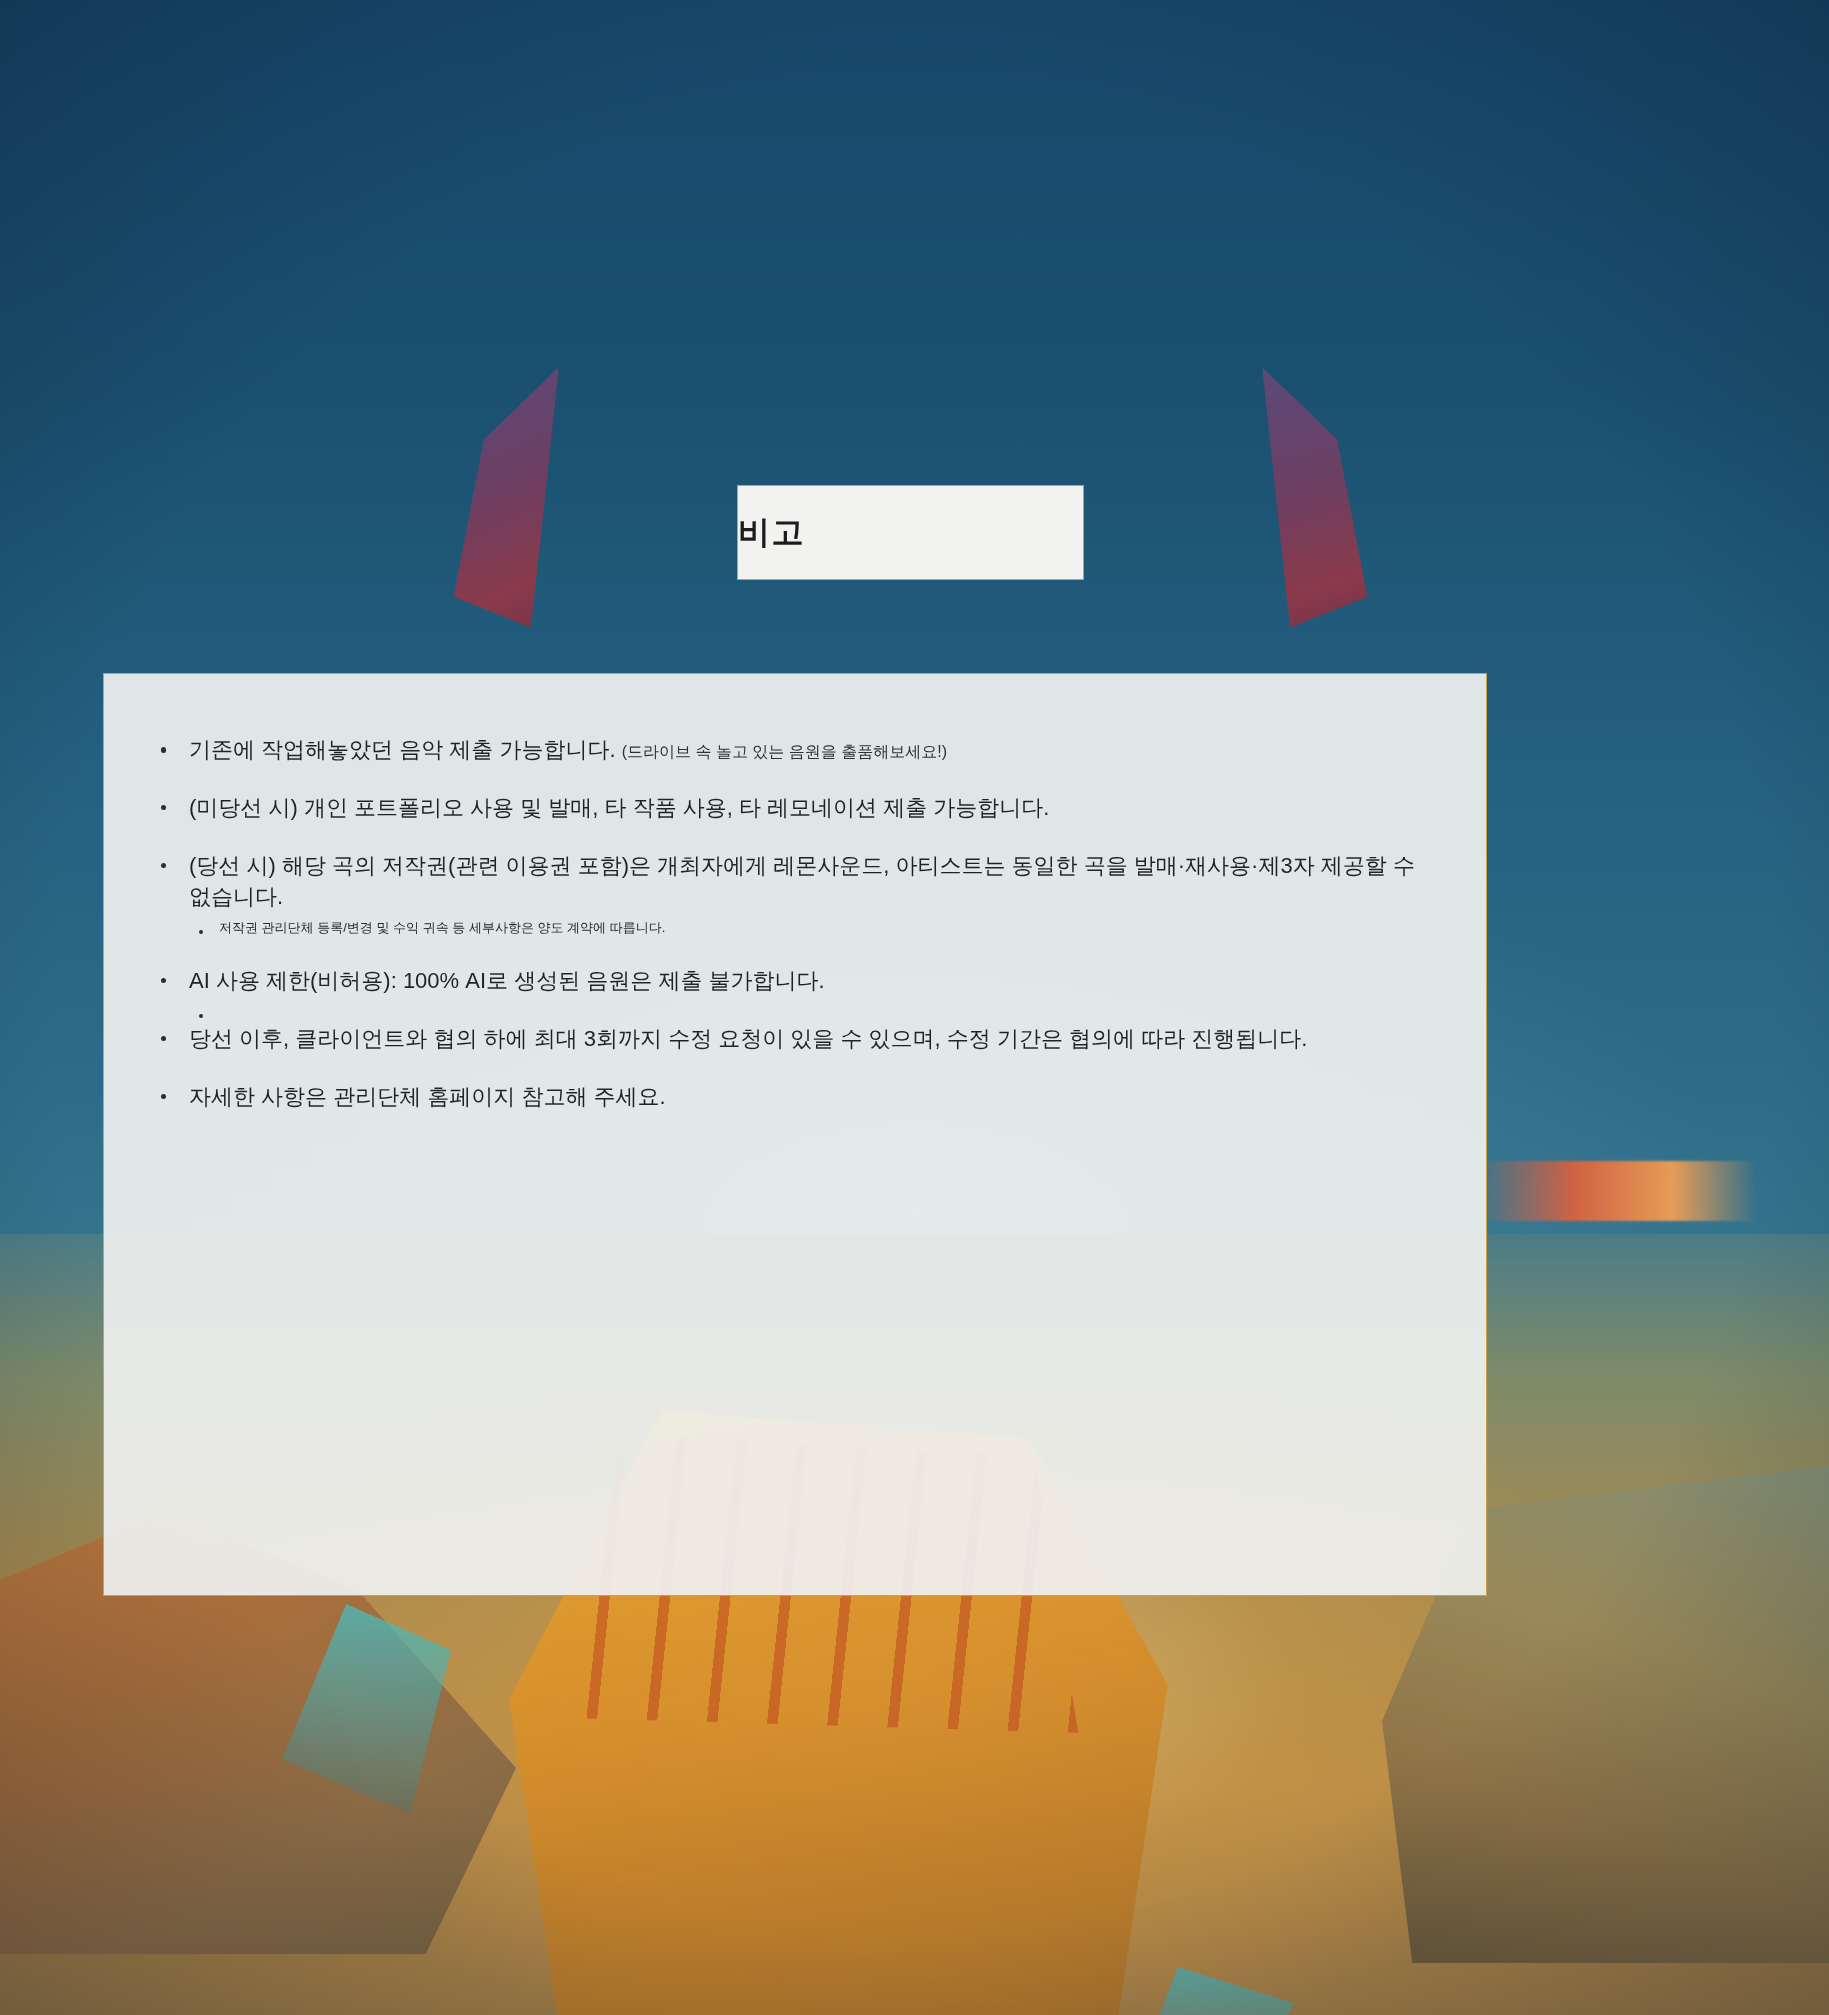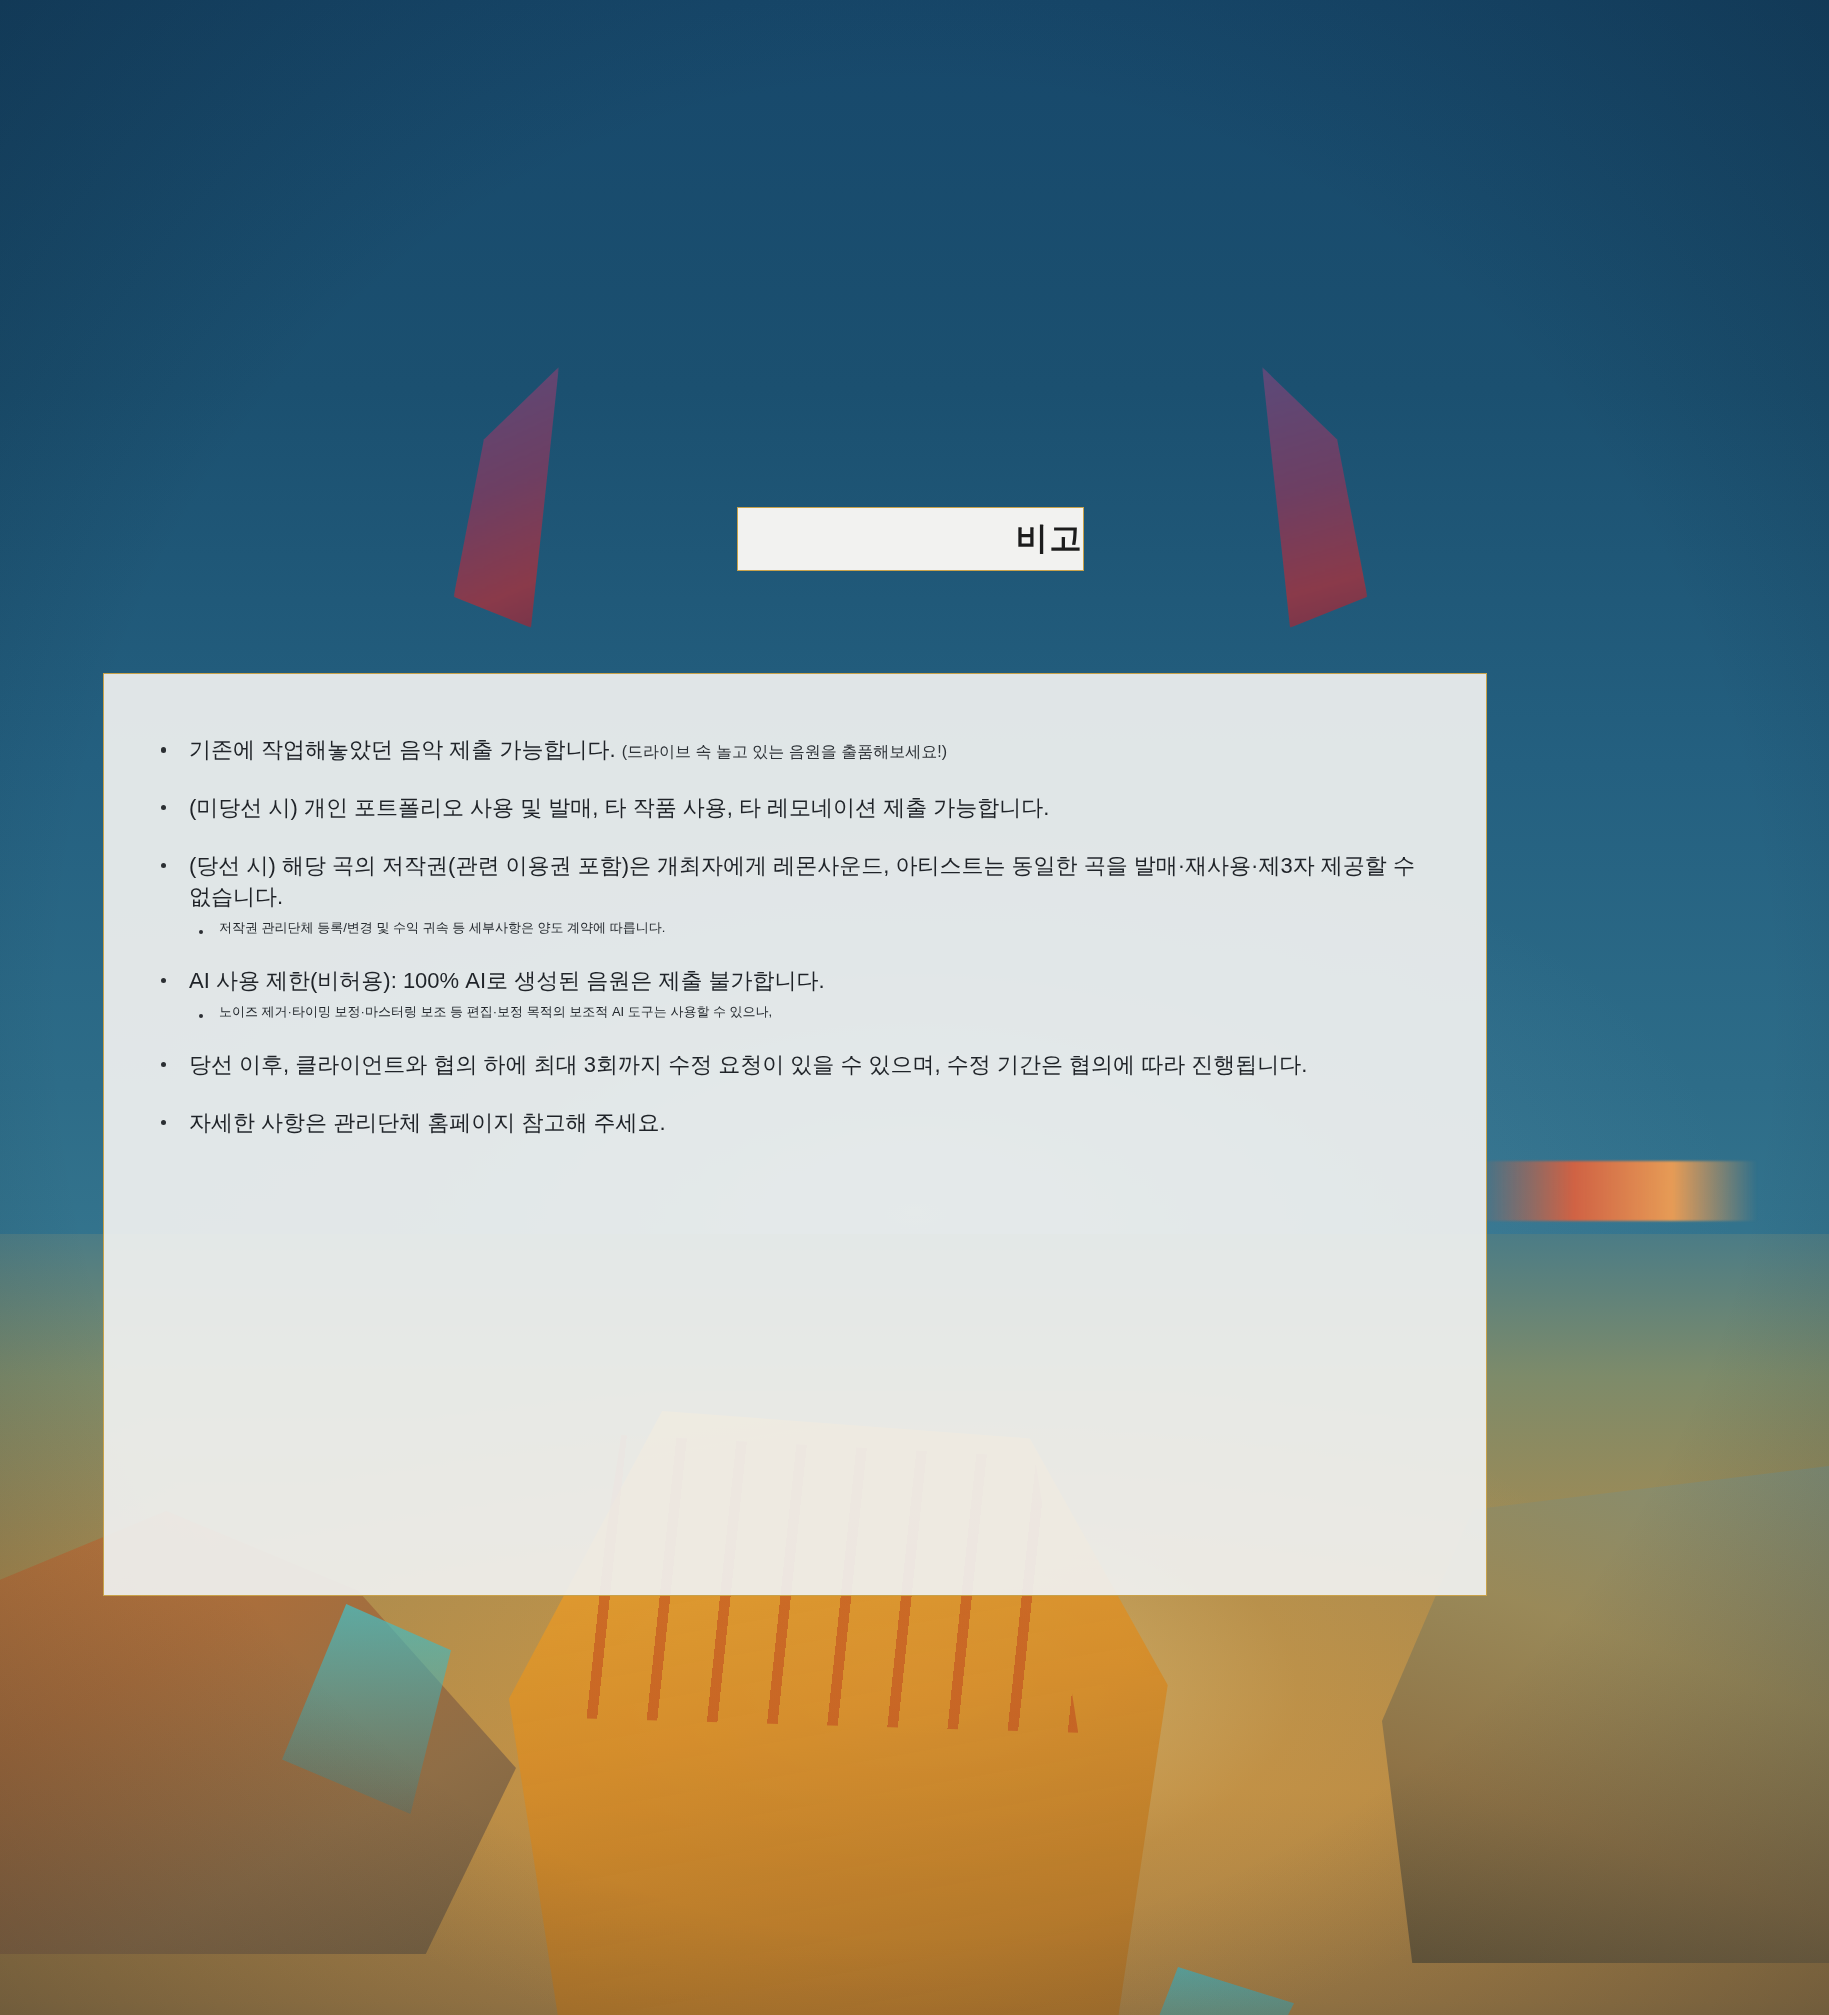--- a/index.html
+++ b/index.html
@@ -120,29 +120,29 @@
     right: 73px; top: 1161px;
     width: 282px; height: 60px;
     background: linear-gradient(90deg, rgba(230,90,50,0) 0%, rgba(235,95,55,0.85) 35%, rgba(250,160,80,0.9) 70%, rgba(240,120,60,0) 100%);
     filter: blur(1.2px);
   }
 
   
   .title-chip {
     position: absolute;
     left: 737px;
-    top: 507px;
+    top: 485px;
     width: 347px;
-    height: 64px;
+    height: 95px;
     background: #f2f2f0;
     border: 1.6px solid #c8a24a;
     box-sizing: border-box;
     display: flex;
     align-items: center;
-    justify-content: flex-end;
+    justify-content: flex-start;
   }
   .title-chip .title-text {
     font-size: 32px;
     font-weight: 700;
     color: #1c1c1c;
     letter-spacing: 1.6px;
   }
 
   
   .card {
@@ -277,21 +277,20 @@
       </li>
 
       <li class="bullet">
         <span class="dot"></span>
         <div class="line">
           <span>AI 사용 제한(비허용): 100% AI로 생성된 음원은 제출 불가합니다.</span>
         </div>
         <ul class="sub-bullets">
           <li class="sub-bullet">
             <span class="dot-sm"></span>
-            <div class="sub-line">노이즈 제거·타이밍 보정·마스터링 보조 등 편집·보정 목적의 보조적 AI 도구는 사용할 수 있으나,</div>
           </li>
         </ul>
       </li>
 
       <li class="bullet">
         <span class="dot"></span>
         <div class="line">
           <span>당선 이후, 클라이언트와 협의 하에 최대 3회까지 수정 요청이 있을 수 있으며, 수정 기간은 협의에 따라 진행됩니다.</span>
         </div>
       </li>

